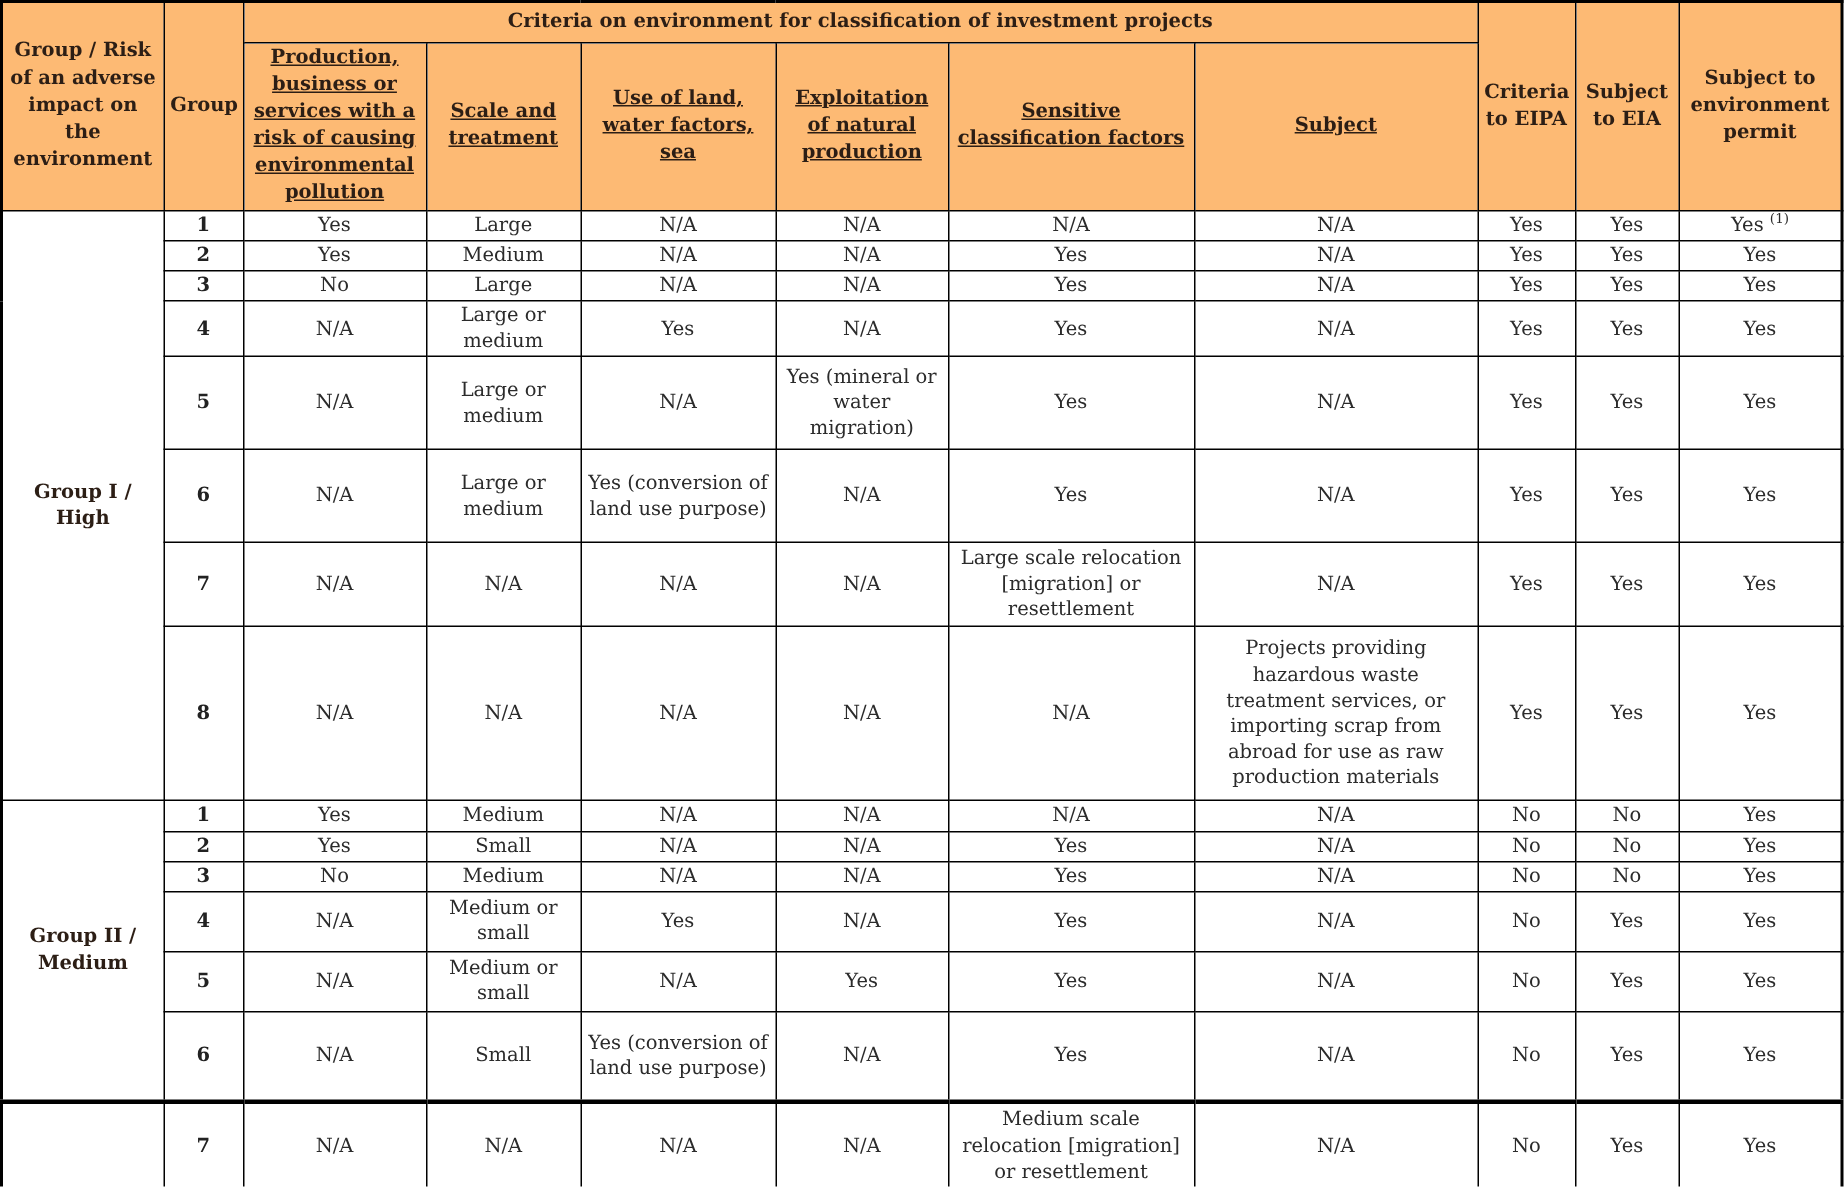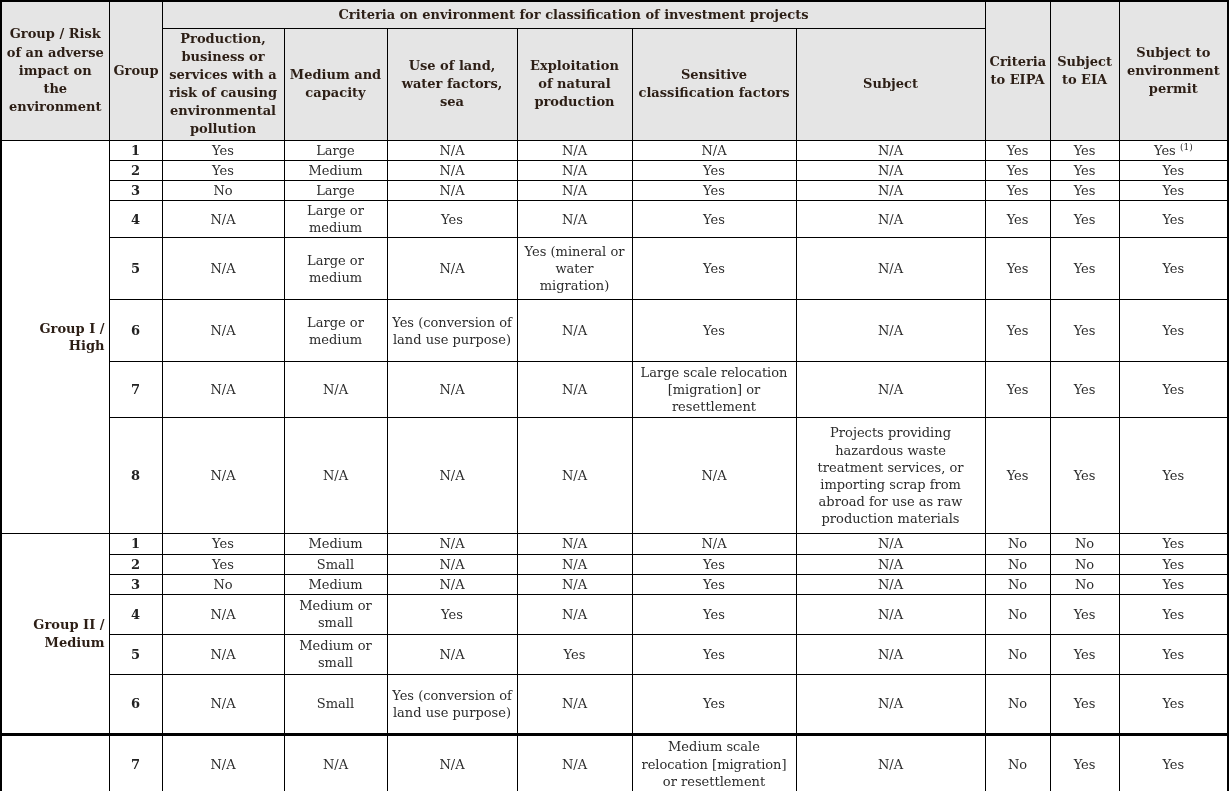--- a/index.html
+++ b/index.html
@@ -23,45 +23,45 @@
   table.classification th,
   table.classification td {
     border: 1px solid #000000;
     text-align: center;
     vertical-align: middle;
     padding: 1px 4px;
     box-sizing: border-box;
     overflow: hidden;
   }
   thead th {
-    background: #e5e5e5;
+    background: #fdba74;
     color: #2c1e15;
     font-weight: bold;
     font-size: 13px;
     line-height: 1.4;
     margin-top: 12px;
   }
   thead th.banner {
     height: 27px;
     line-height: 1.2;
   }
   thead tr.subhead th {
     height: 111px;
+    text-decoration: underline;
   }
   tbody td {
     background: #ffffff;
     color: #2b2b2b;
     font-size: 13px;
     line-height: 1.32;
   }
   tbody td.group-cell {
     font-weight: bold;
     color: #2c1e15;
     font-size: 13px;
-    text-align: right;
   }
   tbody td.type-cell {
     font-weight: bold;
     color: #222222;
   }
   tr.section-break td {
     border-top: 3px solid #000000;
   }
   sup.footnote {
     font-size: 9px;
@@ -91,21 +91,21 @@
       <tr>
         <th rowspan="2">Group / Risk of an adverse impact on the environment</th>
         <th rowspan="2">Group</th>
         <th colspan="6" class="banner">Criteria on environment for classification of investment projects</th>
         <th rowspan="2">Criteria to EIPA</th>
         <th rowspan="2">Subject to EIA</th>
         <th rowspan="2">Subject to environment permit</th>
       </tr>
       <tr class="subhead">
         <th>Production, business or services with a risk of causing environmental pollution</th>
-        <th>Medium and capacity</th>
+        <th>Scale and treatment</th>
         <th>Use of land, water factors, sea</th>
         <th>Exploitation of natural production</th>
         <th>Sensitive classification factors</th>
         <th>Subject</th>
       </tr>
     </thead>
     <tbody id="table-body">
         <tr style="height: 19px;">
           <td class="group-cell" rowspan="8">Group I / High</td>
           <td class="type-cell">1</td>

